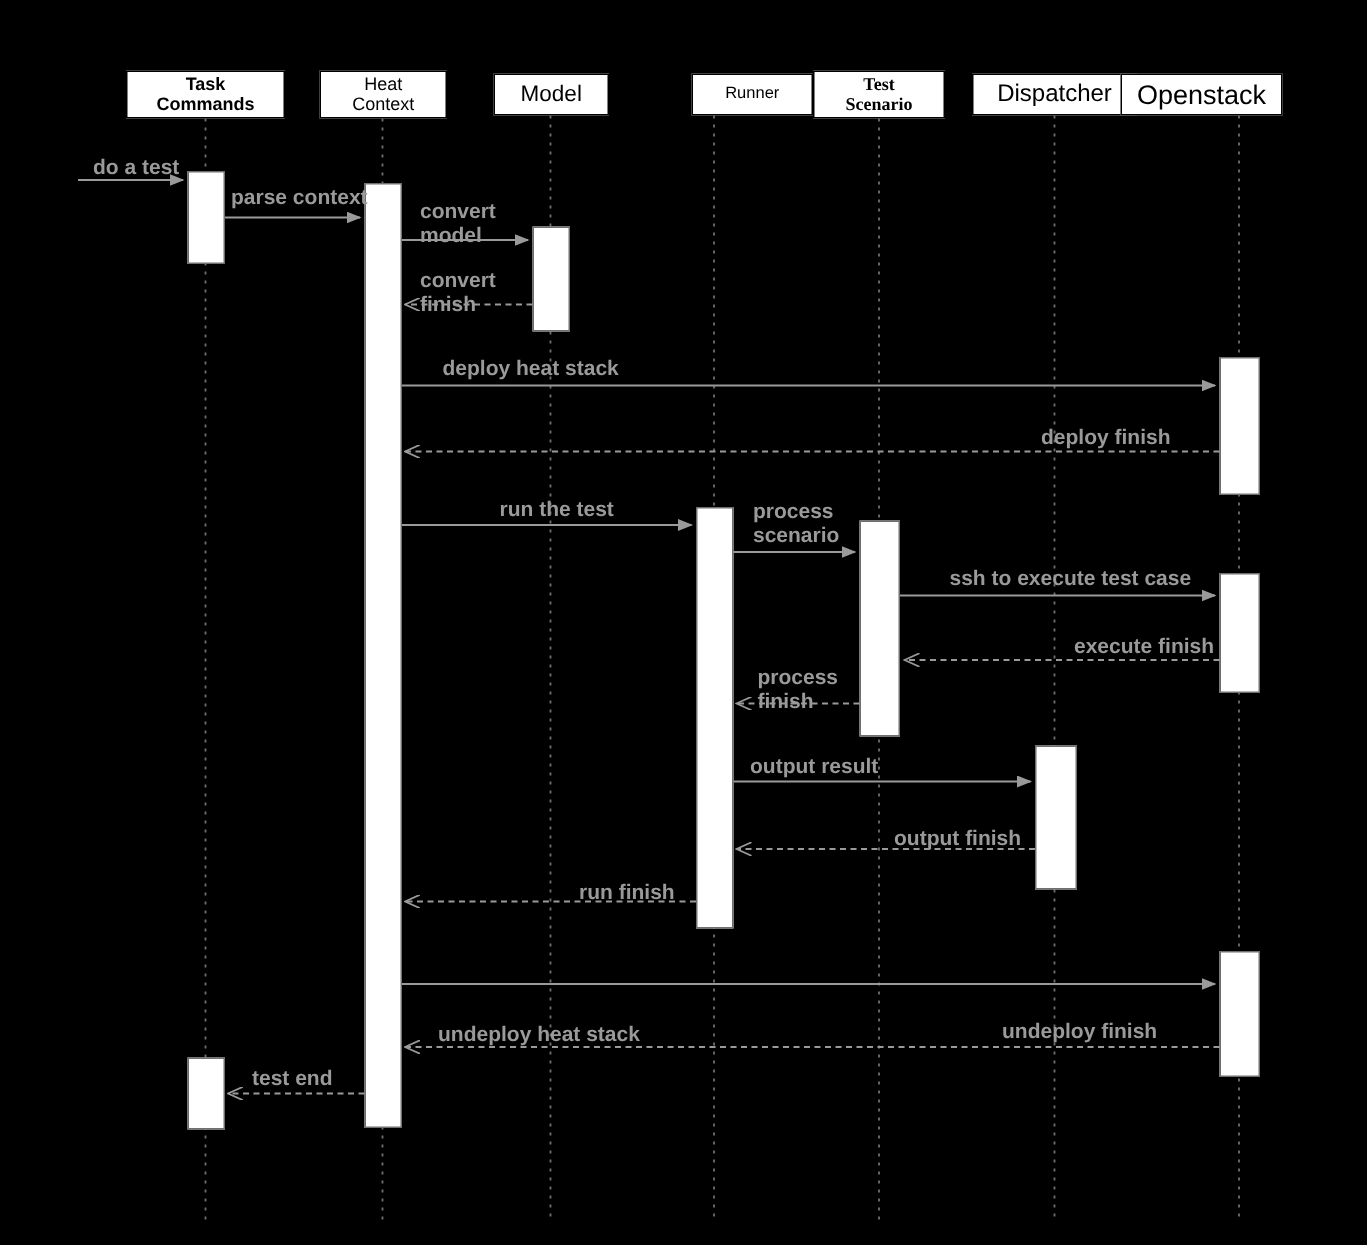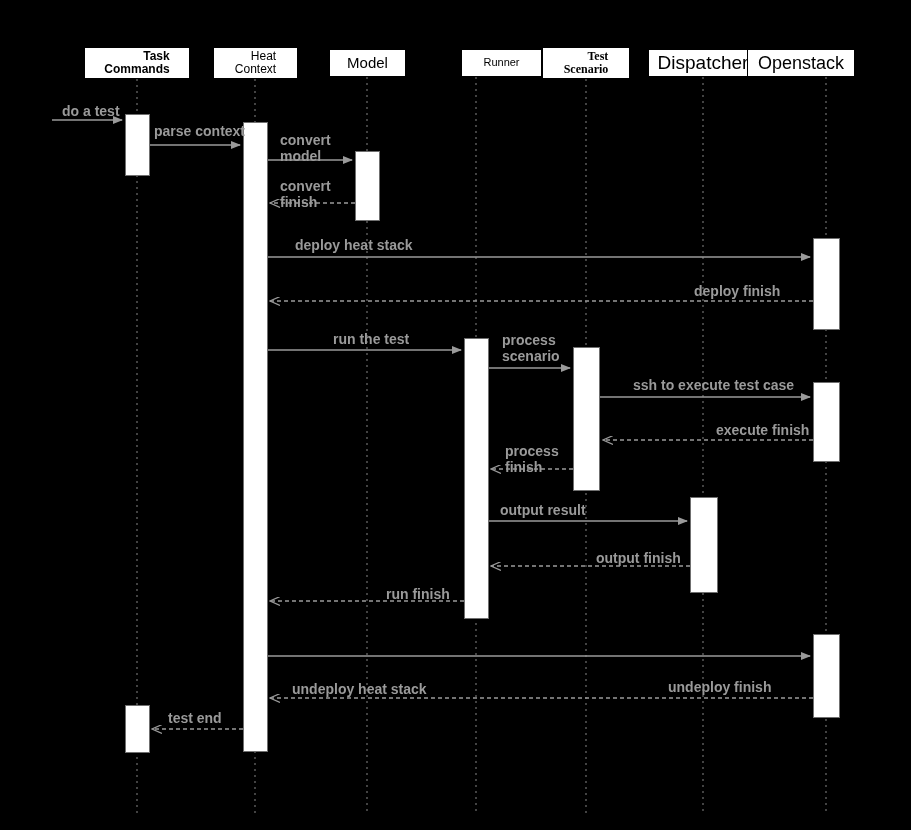--- a/index.html
+++ b/index.html
@@ -23,21 +23,21 @@
     height: 830px;
   }
   .participant-box {
     position: absolute;
     background: #ffffff;
     border: 1px solid #000000;
     color: #000000;
     display: flex;
     align-items: center;
     justify-content: center;
-    text-align: right;
+    text-align: center;
     line-height: 1.05;
     box-sizing: border-box;
     font-family: "Liberation Sans", sans-serif;
   }
   .participant-label {
     display: block;
     white-space: pre-line;
   }
   .msg-label {
     position: absolute;
@@ -140,21 +140,21 @@
   <div class="participant-box" style="left:329px; top:49px; width:77px; height:28px; font-size:15px;">
     <span class="participant-label">Model</span>
   </div>
   <div class="participant-box" style="left:461px; top:49px; width:81px; height:28px; font-size:11px;">
     <span class="participant-label">Runner</span>
   </div>
   <div class="participant-box" style="left:542px; top:47px; width:88px; height:32px; font-size:12px; font-weight:bold;font-family:Liberation Serif, serif;">
     <span class="participant-label">Test
 Scenario</span>
   </div>
-  <div class="participant-box" style="left:648px; top:49px; width:110px; height:28px; font-size:19px;">
+  <div class="participant-box" style="left:648px; top:49px; width:110px; height:28px; font-size:16px;">
     <span class="participant-label">Dispatcher</span>
   </div>
   <div class="participant-box" style="left:747px; top:49px; width:108px; height:28px; font-size:18px;">
     <span class="participant-label">Openstack</span>
   </div>
 
   <div class="msg-label" style="left:62px; top:104px;">do a test</div>
   <div class="msg-label" style="left:154px; top:124px;">parse context</div>
   <div class="msg-label" style="left:280px; top:133px;">convert
 model</div>

